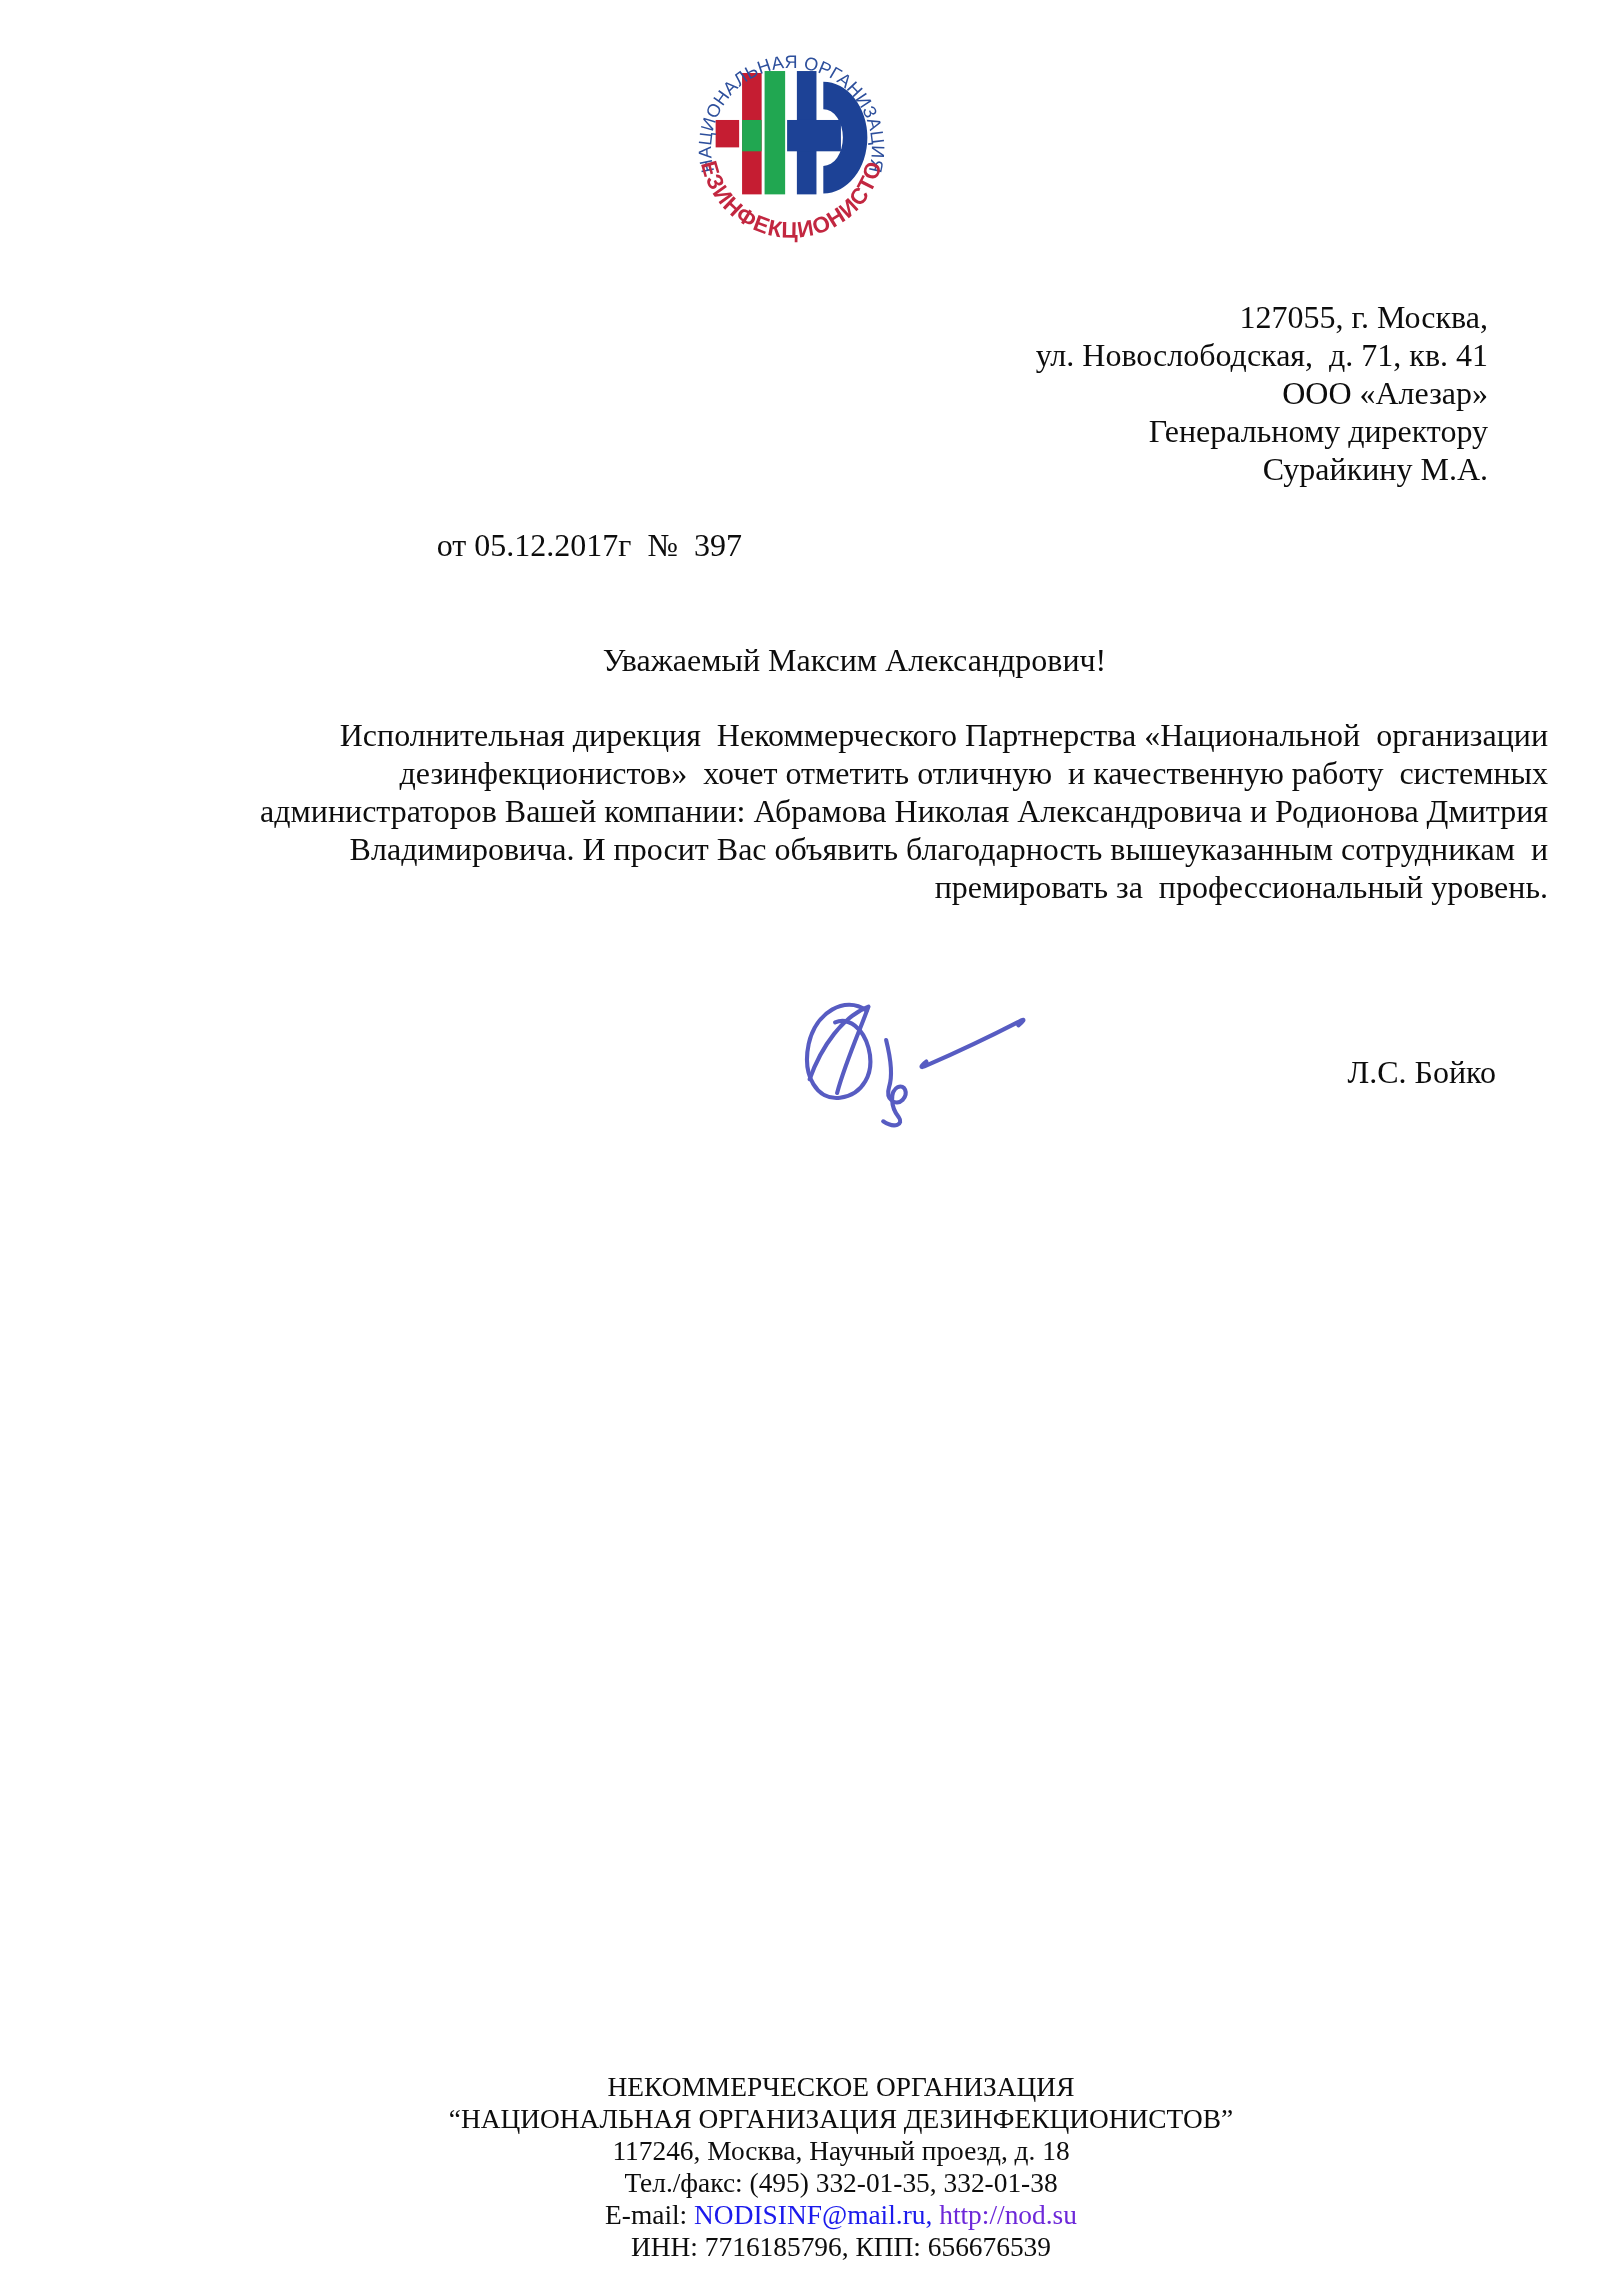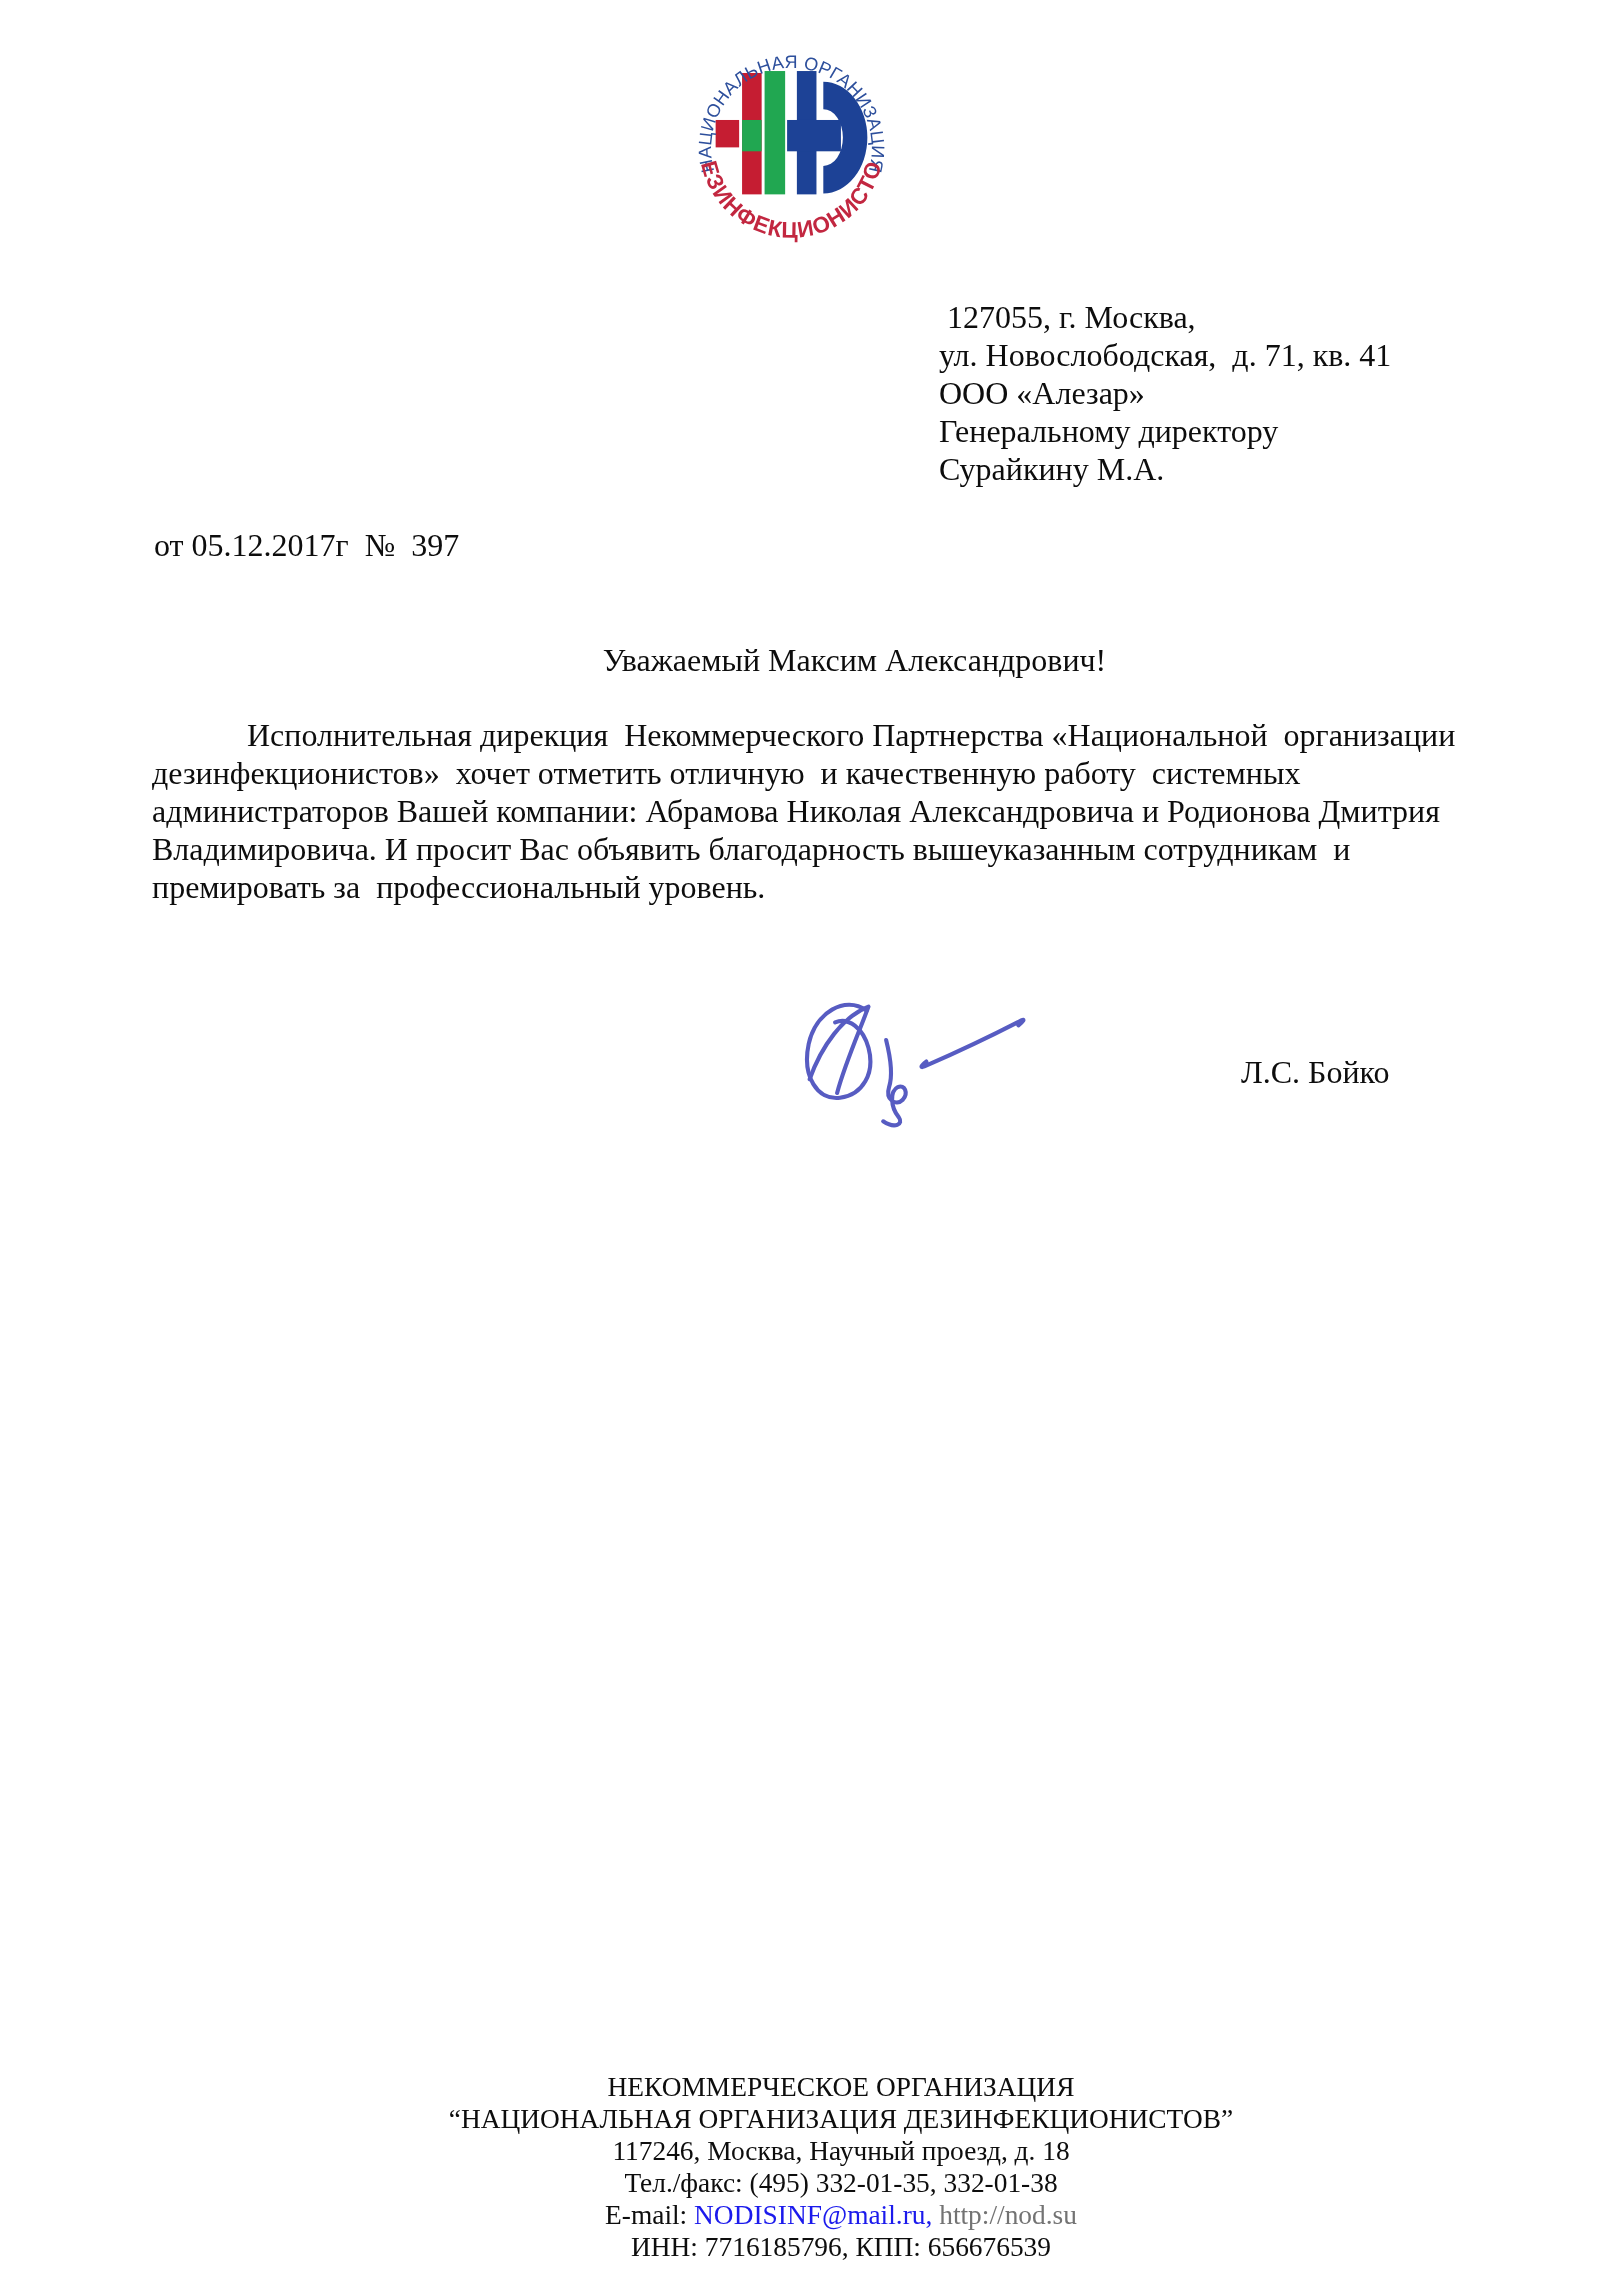--- a/index.html
+++ b/index.html
@@ -8,21 +8,21 @@
     width: 1621px;
     height: 2292px;
     background: #ffffff;
     font-family: "Liberation Serif", "DejaVu Serif", serif;
     color: #0d0d0d;
     overflow: hidden;
     margin: 0 auto;
   }
   .abs { position: absolute; }
   .pre { white-space: pre-wrap; }
-  .t12 { font-size: 32px; line-height: 38px; }
+  .t12 { font-size: 32px; line-height: 38px; text-align: right; }
   .logo-wrap { left: 686px; top: 25.5px; width: 211px; height: 232px; }
   .recipient { left: 939px; top: 298px; width: 549px; }
   .refline { left: 154px; top: 526px; width: 588px; }
   .salutation { left: 88px; top: 641px; width: 1533px; text-align: center; }
   .body-par { left: 152px; top: 716px; width: 1396px; text-indent: 95px; }
   .sig-title { left: 153px; top: 1053px; width: 510px; }
   .sig-name { left: 1241px; top: 1053px; width: 255px; }
   .sig-img { left: 794px; top: 983px; width: 245px; height: 162px; }
   .footer {
     left: 98px; top: 2071px; width: 1486px;
@@ -92,19 +92,19 @@
   </div>
 
   <div class="abs t12 sig-name">Л.С. Бойко</div>
 
   <div class="abs footer">
     <div>НЕКОММЕРЧЕСКОЕ ОРГАНИЗАЦИЯ</div>
     <div>“НАЦИОНАЛЬНАЯ ОРГАНИЗАЦИЯ ДЕЗИНФЕКЦИОНИСТОВ”</div>
     <div>117246, Москва, Научный проезд, д. 18</div>
     <div>Тел./факс: (495) 332-01-35, 332-01-38</div>
     <div>
-      <span class="nowrap">E-mail: </span><a style="color:#1b1aec">NODISINF@mail.ru</a><span class="nowrap" style="color:#1b1aec; text-decoration:none">, </span><a style="color:#737373">http://nod.su</a>
+      <span class="nowrap">E-mail: </span><a style="color:#1b1aec">NODISINF@mail.ru</a><span class="nowrap" style="color:#1b1aec; text-decoration:none">, </span><a style="color:#6d28d9">http://nod.su</a>
     </div>
     <div>ИНН: 7716185796, КПП: 656676539</div>
   </div>
 
 </div>
 
 
 </body></html>

